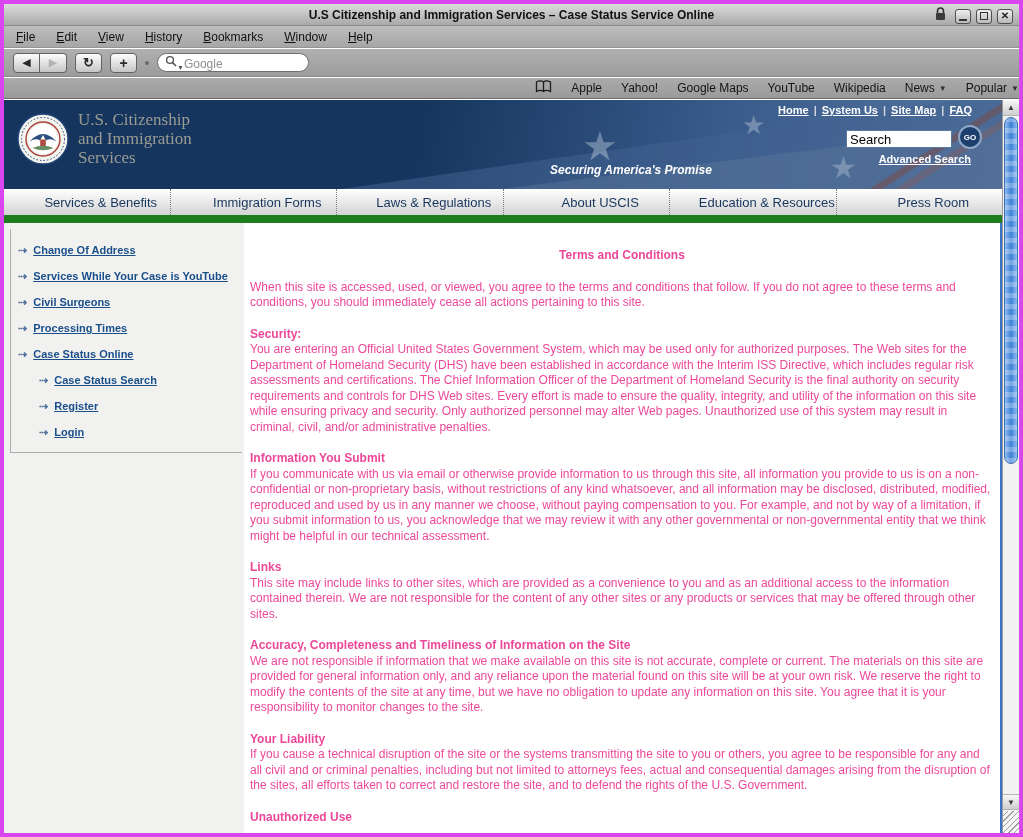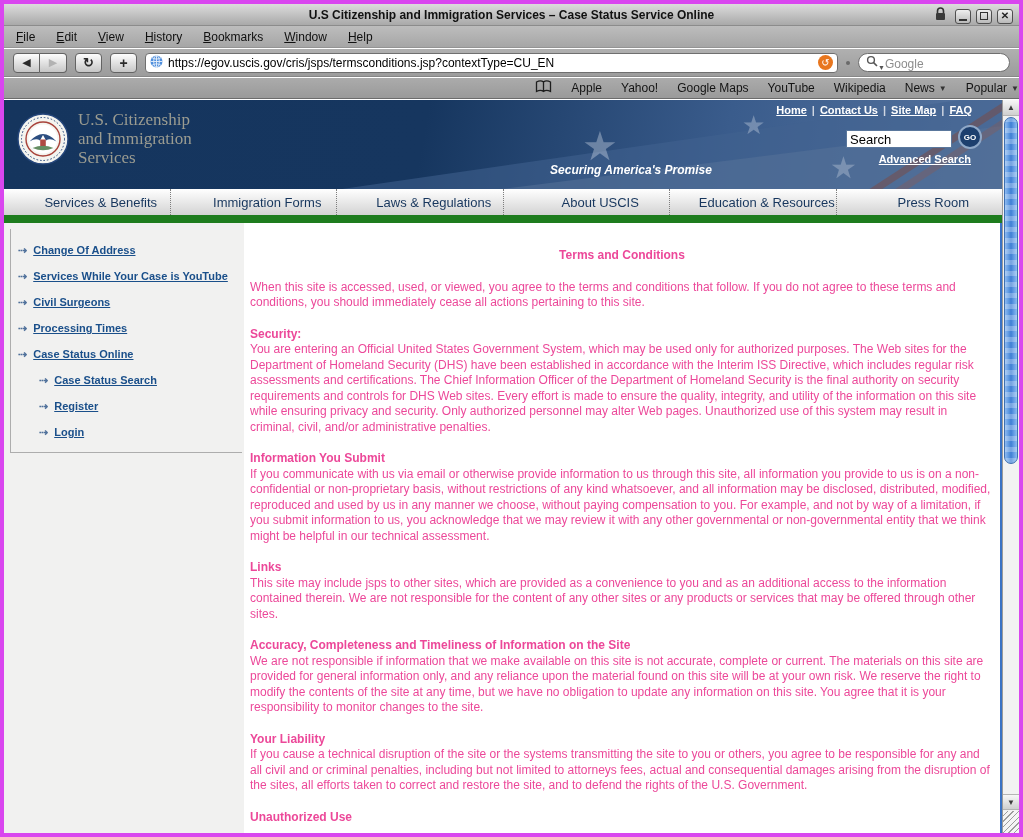--- a/index.html
+++ b/index.html
@@ -162,31 +162,20 @@
     <span class="menu-item">Help</span>
   </div>
 
   <div class="toolbar">
     <span class="btn-group">
       <span class="tb-btn nav-back">◀</span>
       <span class="tb-btn nav-fwd">▶</span>
     </span>
     <span class="tb-btn round reload-glyph">↻</span>
     <span class="tb-btn round plus-glyph">+</span>
-    <span class="urlbar">
-      <span>
-        <svg width="13" height="13" viewBox="0 0 13 13">
-            <circle cx="6.5" cy="6.5" r="6" fill="#4f8fdd"></circle>
-            <path d="M0.5 6.5h12 M6.5 0.5v12 M2 2.6c2.8 2 6.2 2 9 0 M2 10.4c2.8-2 6.2-2 9 0" stroke="#e9f1fb" stroke-width="0.9" fill="none"></path>
-            <ellipse cx="6.5" cy="6.5" rx="2.8" ry="6" fill="none" stroke="#e9f1fb" stroke-width="0.9"></ellipse>
-          </svg>
-      </span>
-      <input class="url-input" type="text" value="https://egov.uscis.gov/cris/jsps/termsconditions.jsp?contextType=CU_EN" style="">
-      <span class="url-reload">↺</span>
-    </span>
     <span class="proxy-dot"></span>
     <span class="searchbox">
       <span>
         <svg width="12" height="12" viewBox="0 0 12 12">
             <circle cx="5" cy="5" r="3.4" fill="none" stroke="#555" stroke-width="1.4"></circle>
             <line x1="7.6" y1="7.6" x2="11" y2="11" stroke="#555" stroke-width="1.6"></line>
           </svg>
       </span>
       <span class="mag-caret">▼</span>
       <input class="search-input" type="text" placeholder="Google" style="">
@@ -240,21 +229,21 @@
             <rect x="23.2" y="26.5" width="5.6" height="6.5" fill="#b04a42"></rect>
             <path d="M15.5 35 Q26 30.5 36.5 35 Q26 39.5 15.5 35 Z" fill="#4a7a46" opacity="0.85"></path>
           </svg>
         </span>
         <div class="agency-name">
           <div>U.S. Citizenship</div>
           <div>and Immigration</div>
           <div>Services</div>
         </div>
         <div class="top-links">
-          <a>Home</a><span class="sep">|</span><a>Contact Us</a><span class="sep">|</span><a>Site Map</a><span class="sep">|</span><a>FAQ</a>
+          <a>Home</a><span class="sep">|</span><a>System Us</a><span class="sep">|</span><a>Site Map</a><span class="sep">|</span><a>FAQ</a>
         </div>
         <input class="hdr-search" type="text" value="Search" style="">
         <span class="go-btn">GO</span>
         <span class="adv-search">Advanced Search</span>
         <div class="tagline">Securing America's Promise</div>
       </div>
 
       <div class="site-nav">
         <span class="nav-cell">Services &amp; Benefits</span>
         <span class="nav-cell">Immigration Forms</span>
@@ -307,21 +296,21 @@
           <div class="page-title">Terms and Conditions</div>
           <div class="para">When this site is accessed, used, or viewed, you agree to the terms and conditions that follow. If you do not agree to these terms and conditions, you should immediately cease all actions pertaining to this site.</div>
 
           <div class="sec-head">Security:</div>
           <div class="para">You are entering an Official United States Government System, which may be used only for authorized purposes. The Web sites for the Department of Homeland Security (DHS) have been established in accordance with the Interim ISS Directive, which includes regular risk assessments and certifications. The Chief Information Officer of the Department of Homeland Security is the final authority on security requirements and controls for DHS Web sites. Every effort is made to ensure the quality, integrity, and utility of the information on this site while ensuring privacy and security. Only authorized personnel may alter Web pages. Unauthorized use of this system may result in criminal, civil, and/or administrative penalties.</div>
 
           <div class="sec-head">Information You Submit</div>
           <div class="para">If you communicate with us via email or otherwise provide information to us through this site, all information you provide to us is on a non-confidential or non-proprietary basis, without restrictions of any kind whatsoever, and all information may be disclosed, distributed, modified, reproduced and used by us in any manner we choose, without paying compensation to you. For example, and not by way of a limitation, if you submit information to us, you acknowledge that we may review it with any other governmental or non-governmental entity that we think might be helpful in our technical assessment.</div>
 
           <div class="sec-head">Links</div>
-          <div class="para">This site may include jsps to other sites, which are provided as a convenience to you and as an additional access to the information contained therein. We are not responsible for the content of any other sites or any products or services that may be offered through other sites.</div>
+          <div class="para">This site may include links to other sites, which are provided as a convenience to you and as an additional access to the information contained therein. We are not responsible for the content of any other sites or any products or services that may be offered through other sites.</div>
 
           <div class="sec-head">Accuracy, Completeness and Timeliness of Information on the Site</div>
           <div class="para">We are not responsible if information that we make available on this site is not accurate, complete or current. The materials on this site are provided for general information only, and any reliance upon the material found on this site will be at your own risk. We reserve the right to modify the contents of the site at any time, but we have no obligation to update any information on this site. You agree that it is your responsibility to monitor changes to the site.</div>
 
           <div class="sec-head">Your Liability</div>
           <div class="para">If you cause a technical disruption of the site or the systems transmitting the site to you or others, you agree to be responsible for any and all civil and or criminal penalties, including but not limited to attorneys fees, actual and consequential damages arising from the disruption of the sites, all efforts taken to correct and restore the site, and to defend the rights of the U.S. Government.</div>
 
           <div class="sec-head">Unauthorized Use</div>
         </div>
       </div>

